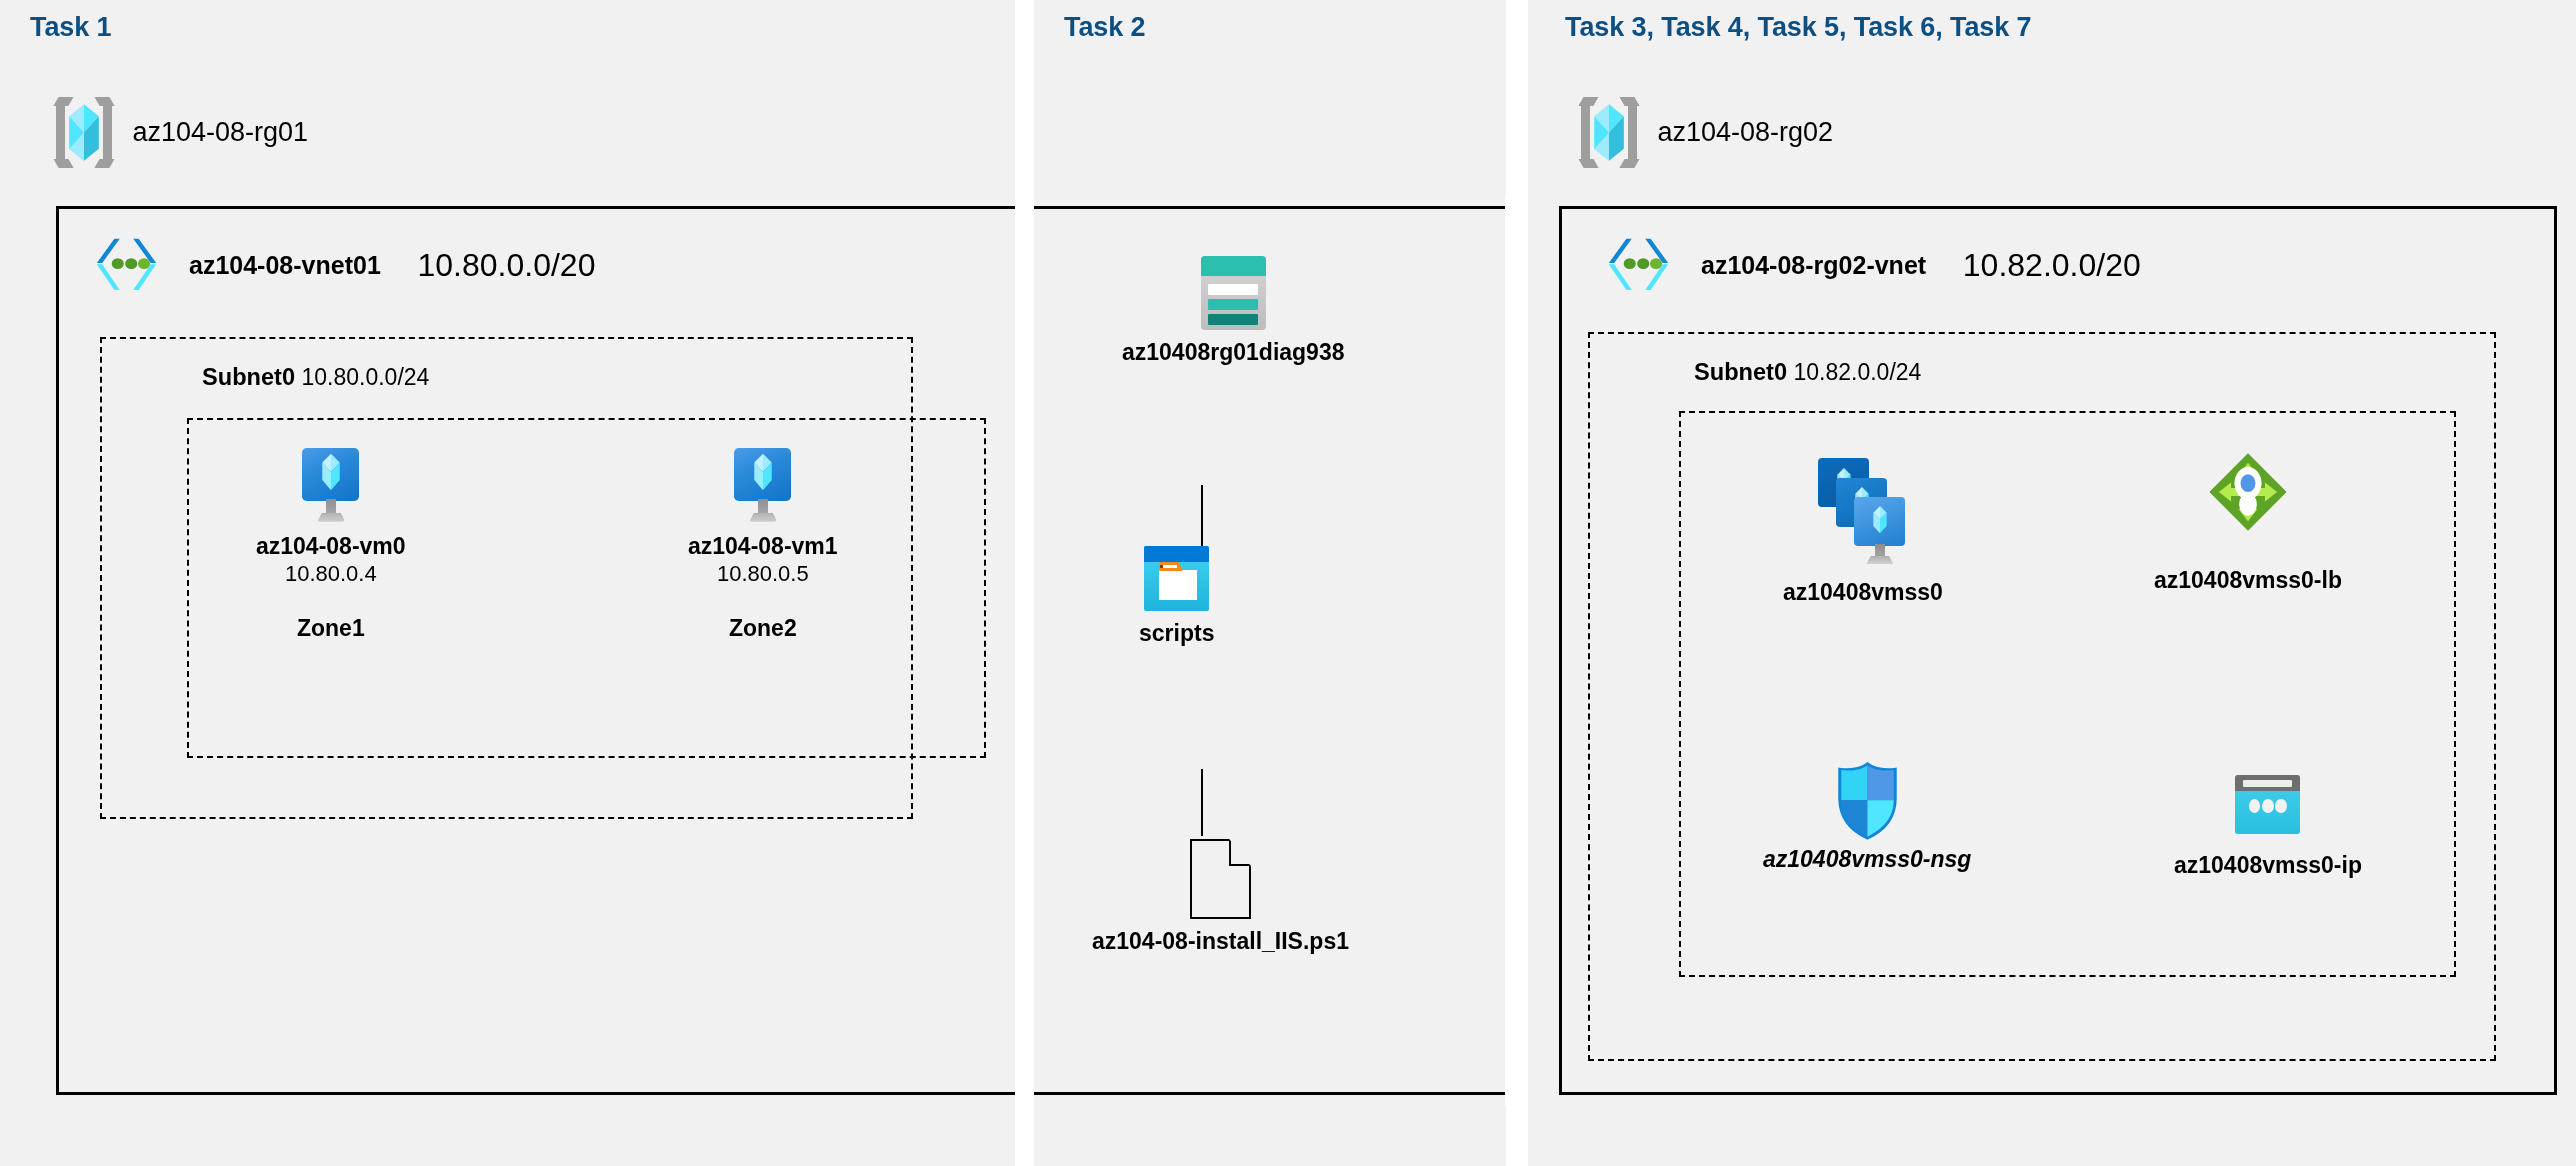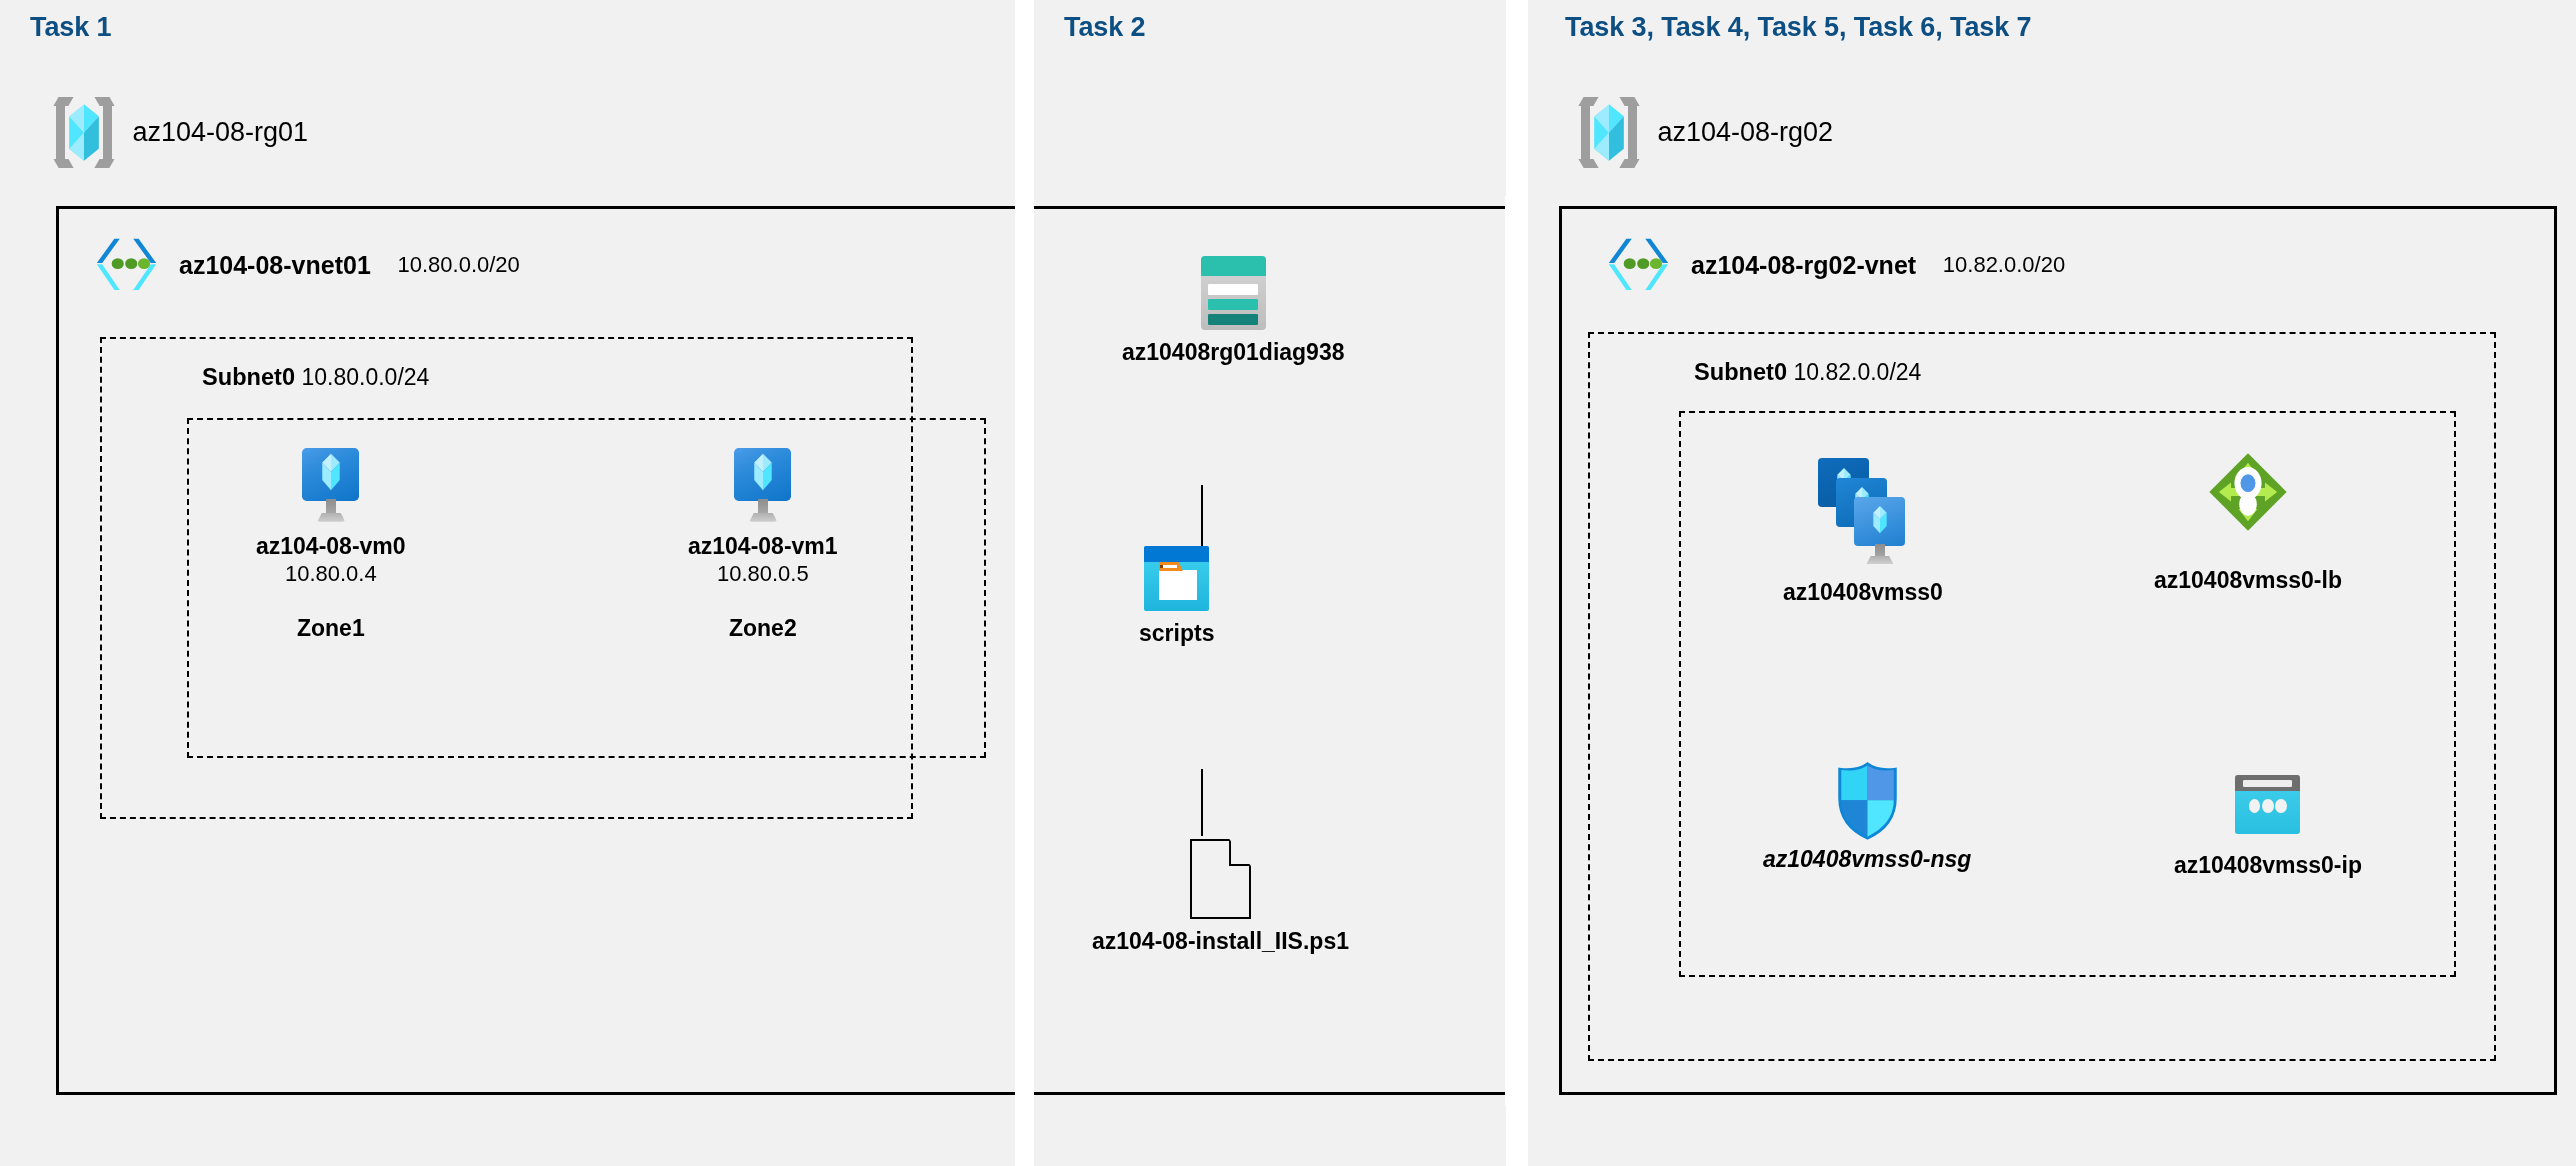--- a/index.html
+++ b/index.html
@@ -67,27 +67,27 @@
     position:absolute;
     background:#f1f1f1;
   }
   #cover-gap1{ left:1015px; top:196px; width:19px; height:910px; background:#ffffff;}
   #cover-gap2{ left:1505px; top:196px; width:23px; height:910px; background:#ffffff;}
 
   .vnet-head{
     position:absolute;
     display:flex;
     align-items:center;
-    gap:20px;
+    gap:30px;
     white-space:nowrap;
   }
   #vnet01-head{ left:94px;  top:236px; }
   #vnet02-head{ left:1606px; top:236px; }
   .vnet-name{ font-size:25px; font-weight:bold; color:#000; }
-  .vnet-cidr{ font-size:22px; font-weight:normal; color:#000; margin-left:6.7px;}
+  .vnet-cidr{ font-size:32px; font-weight:normal; color:#000; margin-left:6.7px;}
 
   
   .dashed{
     position:absolute;
     border:2.7px dashed #000;
     box-sizing:border-box;
     background:transparent;
   }
   #subnet0-box{ left:100px;  top:337px; width:813px; height:482px; }
   #subnet0-inner{ left:187px; top:418px; width:799px; height:340px; }

